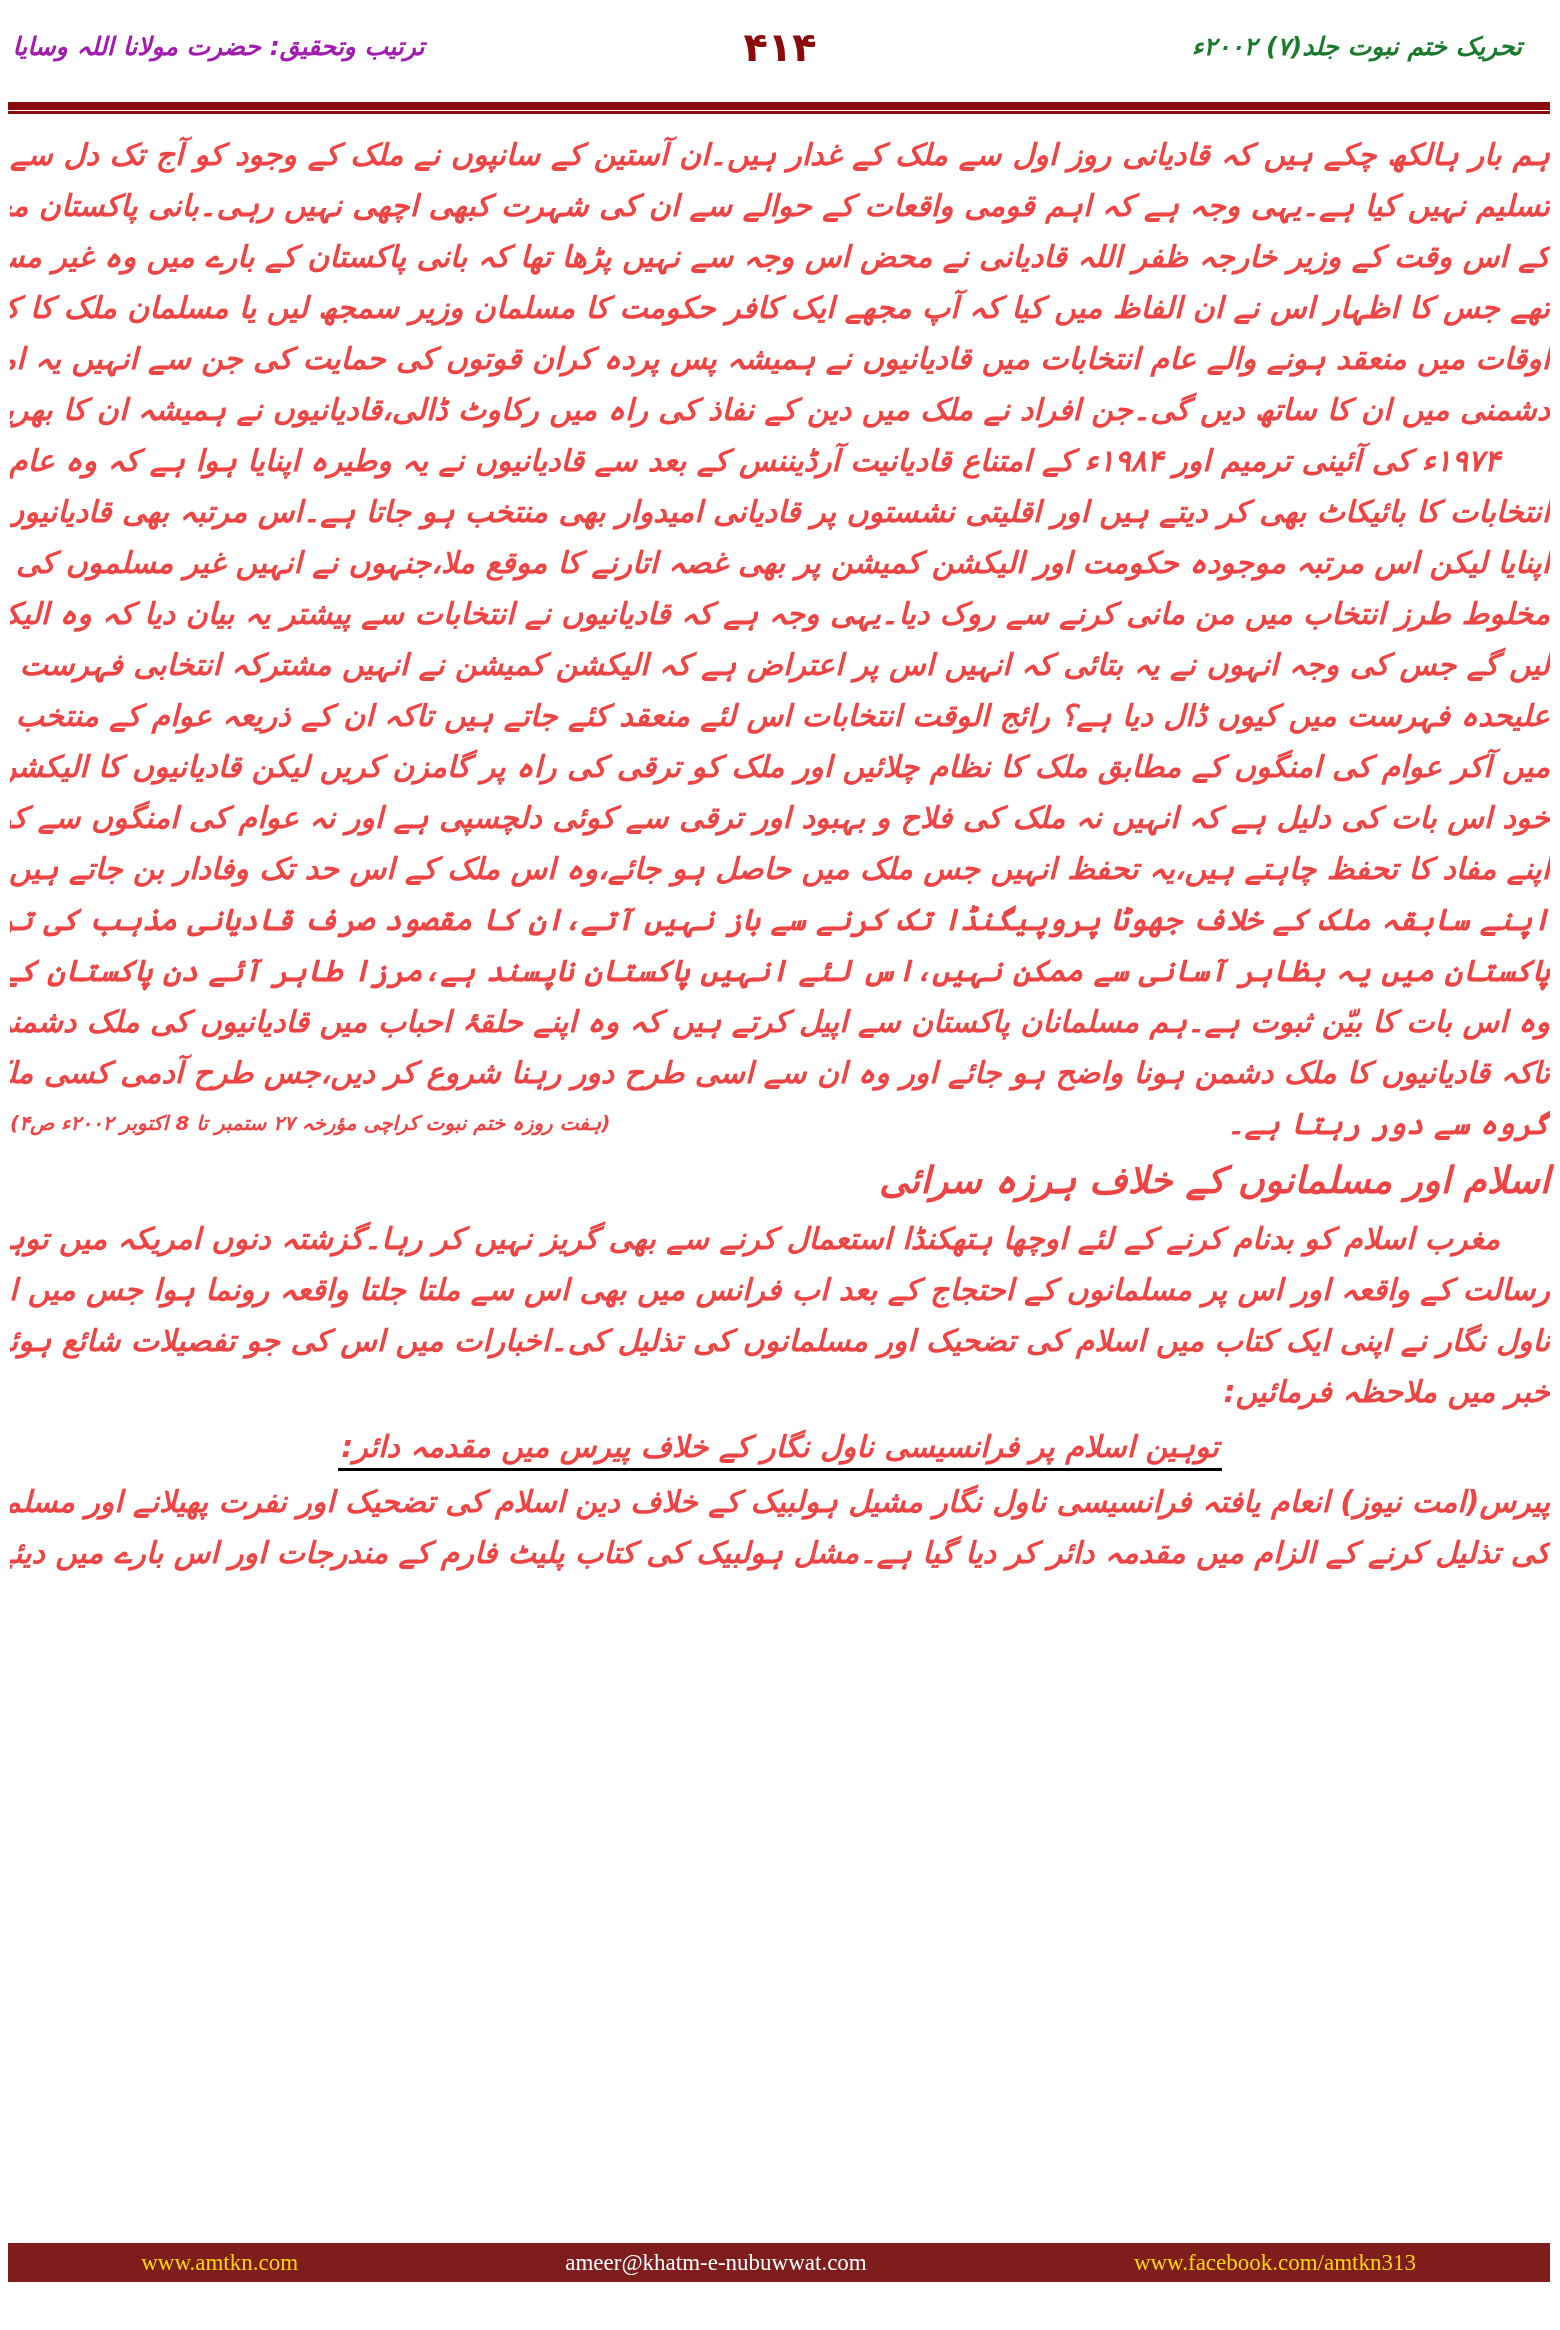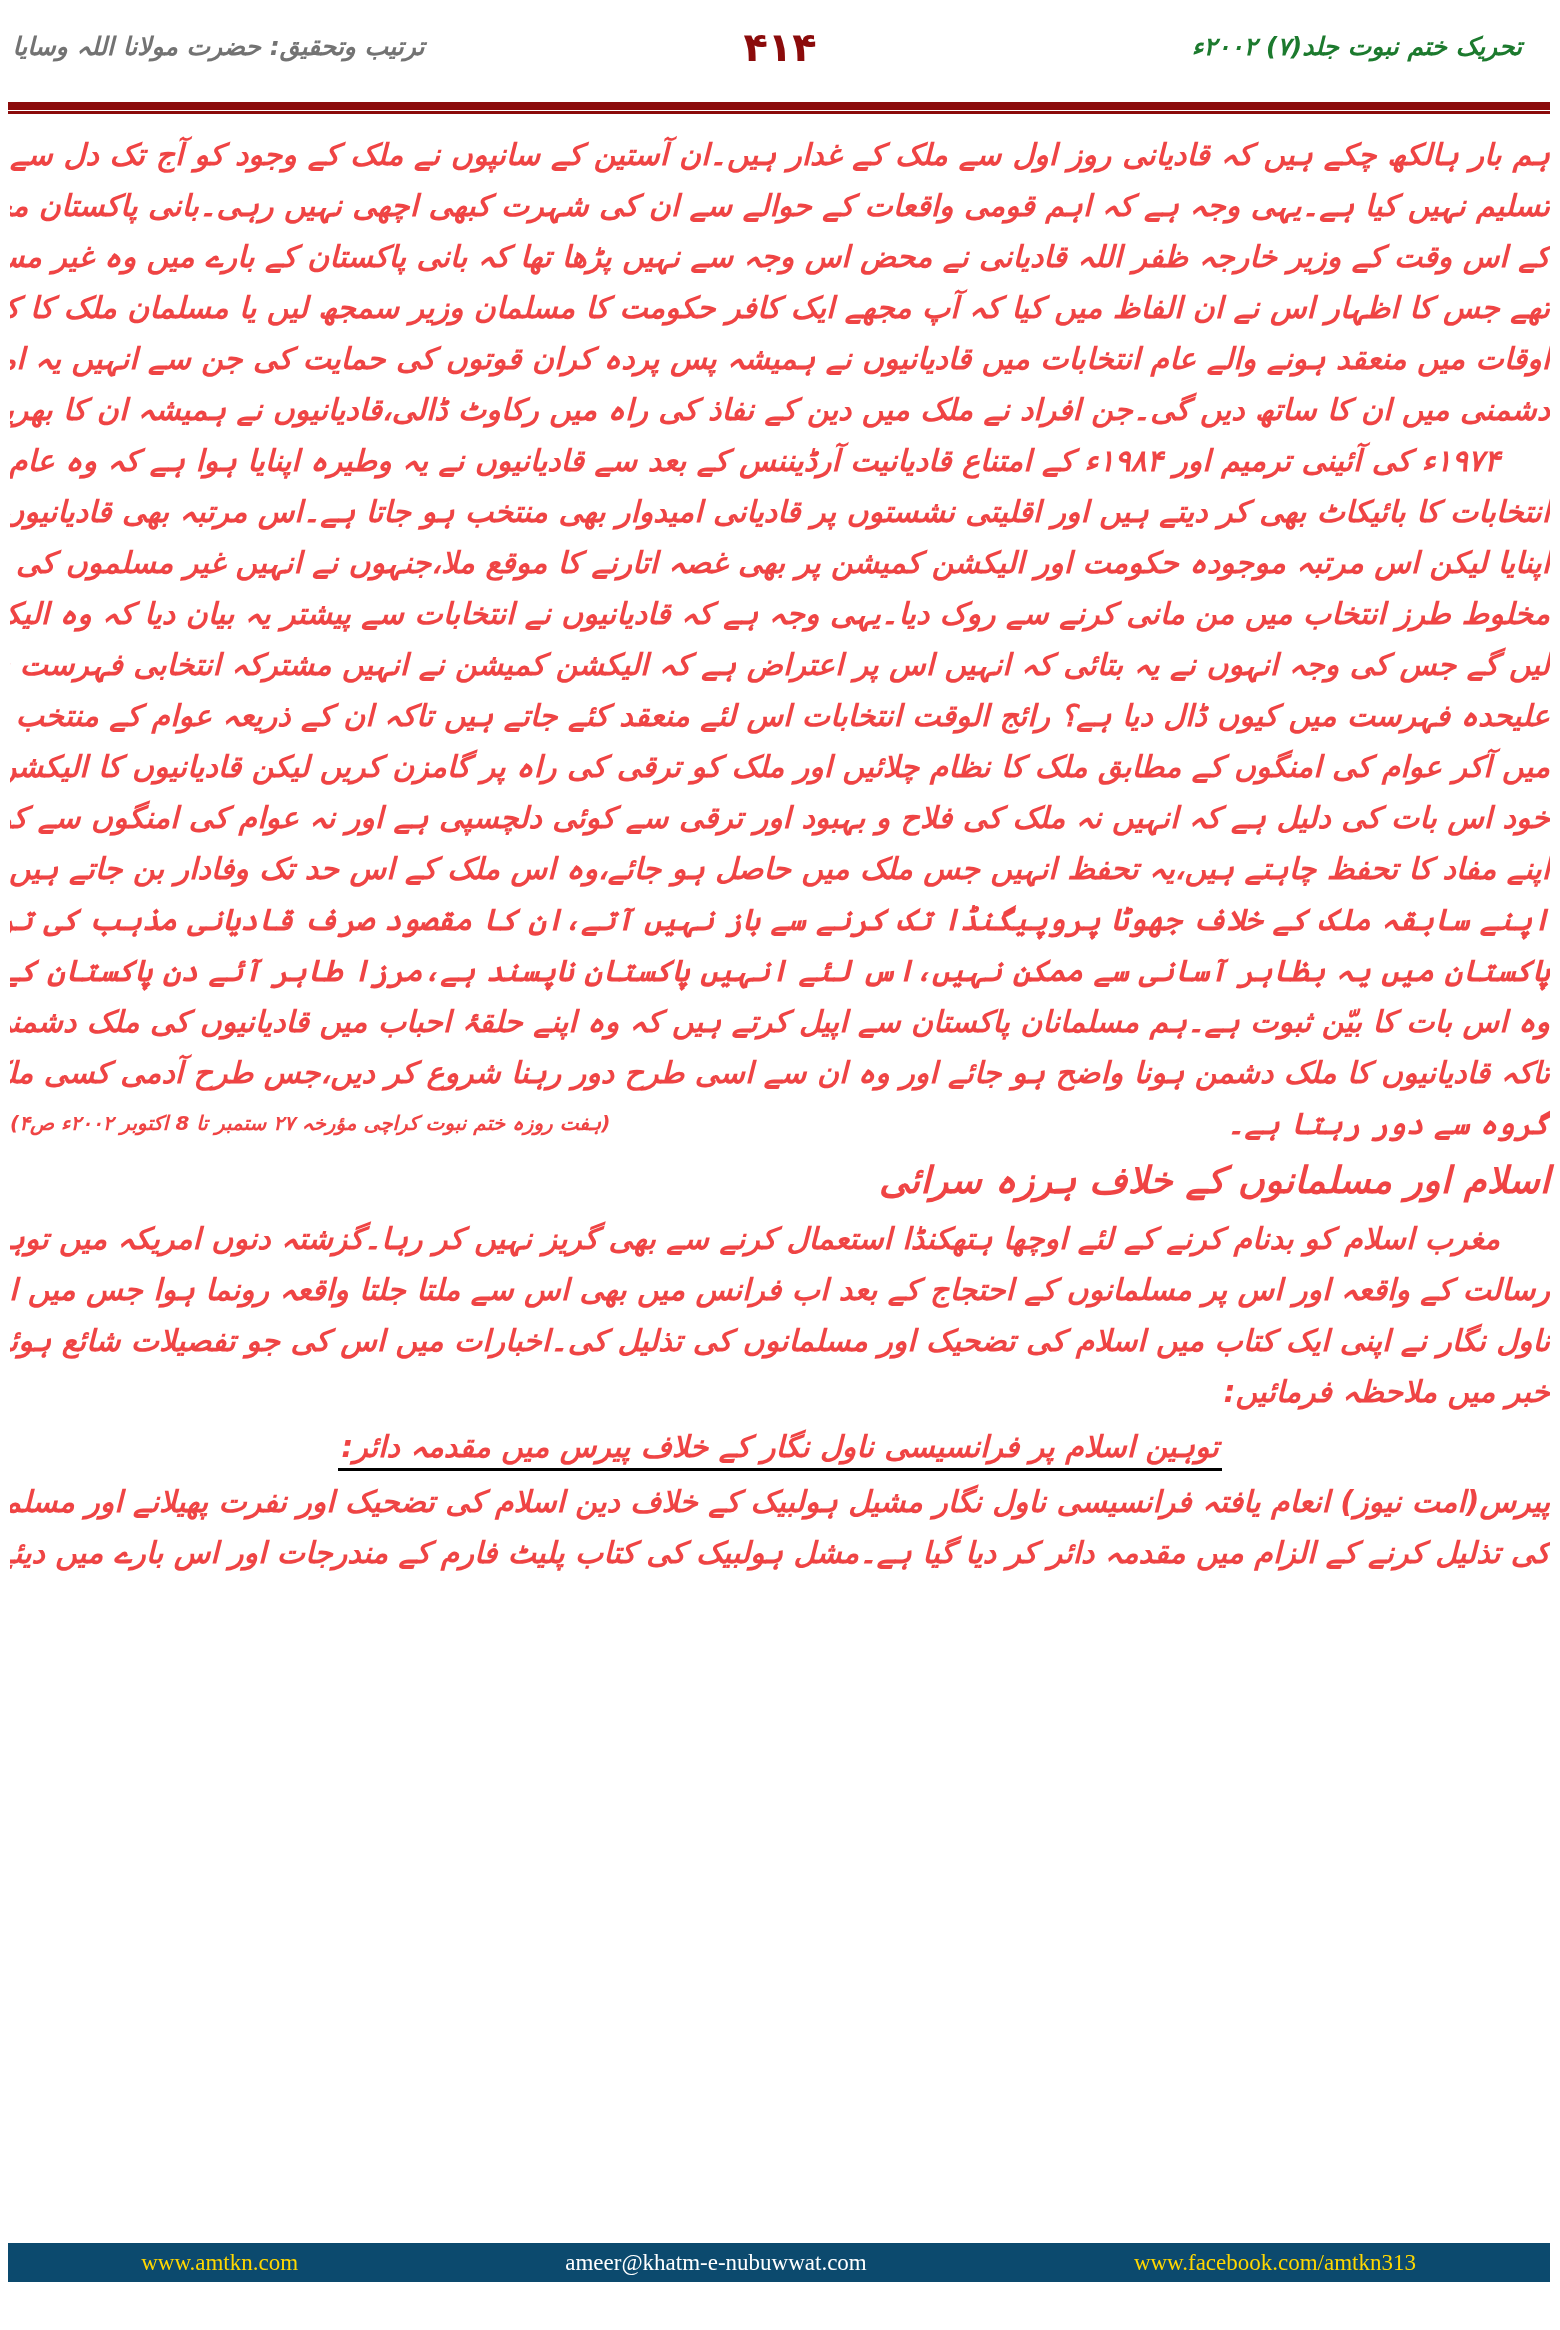--- a/index.html
+++ b/index.html
@@ -1,33 +1,33 @@
 <!DOCTYPE html>
 <html style="font-size:13.4px"><head>
 <meta charset="utf-8">
 <style>
   html, body { margin: 0; padding: 0; background: #ffffff; }
   body { width: 1560px; height: 2330px; position: relative; overflow: hidden; font-family: "DejaVu Sans", sans-serif; }
   .header { position: absolute; top: 0; left: 0; width: 1560px; height: 126px; }
   .hdr-right { position: absolute; right: 38px; top: 32px; color: #1c7a2e; font-size: 25px; font-style: italic; font-weight: bold; direction: rtl; }
-  .hdr-left { position: absolute; left: 12.6px; top: 32px; color: #737373; font-size: 25px; font-style: italic; font-weight: bold; direction: rtl; }
+  .hdr-left { position: absolute; left: 12.6px; top: 32px; color: #a21caf; font-size: 25px; font-style: italic; font-weight: bold; direction: rtl; }
   .hdr-page { position: absolute; left: 0; width: 1560px; text-align: center; top: 23.5px; color: #8b0b0b; font-size: 40px; font-weight: bold; }
   .rule-thick { position: absolute; left: 7.6px; width: 1542px; top: 102px; height: 7.6px; background: #8b0b0b; }
   .rule-thin { position: absolute; left: 7.6px; width: 1542px; top: 111px; height: 2.5px; background: #8b0b0b; }
   .content { position: absolute; top: 126px; left: 10px; width: 1540px; direction: rtl; color: #ef4444; }
   .line { font-size: 30px; font-weight: bold; font-style: italic; line-height: 51px; height: 51px; text-align: justify; text-align-last: justify; white-space: nowrap; overflow: hidden; font-family: "DejaVu Sans", sans-serif; }
   .line.last { text-align-last: right; }
   .line.indent { padding-right: 50px; }
   .cite-row { display: flex; justify-content: space-between; align-items: center; height: 50px; direction: rtl; }
   .cite-row .line { flex: 0 0 auto; }
   .citation { font-size: 20px; font-weight: bold; font-style: italic; white-space: nowrap; }
   .heading { font-size: 37px; font-weight: bold; font-style: italic; line-height: 65px; height: 65px; text-align: right; white-space: nowrap; }
   .subheading { font-size: 30px; font-weight: bold; font-style: italic; line-height: 59px; height: 59px; text-align: center; white-space: nowrap; }
   .subheading span { border-bottom: 3.4px solid #000; padding: 0 3.4px 3.4px 3.4px; }
-  .footer { position: absolute; left: 7.6px; top: 2243px; width: 1542px; height: 39px; background: #0c4a6e; display: flex; align-items: center; justify-content: space-around; font-family: "Liberation Serif", serif; font-size: 23px; }
+  .footer { position: absolute; left: 7.6px; top: 2243px; width: 1542px; height: 39px; background: #7f1d1d; display: flex; align-items: center; justify-content: space-around; font-family: "Liberation Serif", serif; font-size: 23px; }
   .footer .site { color: #ffd700; }
   .footer .email { color: #ffffff; }
 </style>
 </head>
 <body>
 
 <div class="header">
   <div class="hdr-right">تحریک ختم نبوت جلد(۷) ۲۰۰۲ء</div>
   <div class="hdr-page">۴۱۴</div>
   <div class="hdr-left">ترتیب وتحقیق: حضرت مولانا اللہ وسایا</div>

